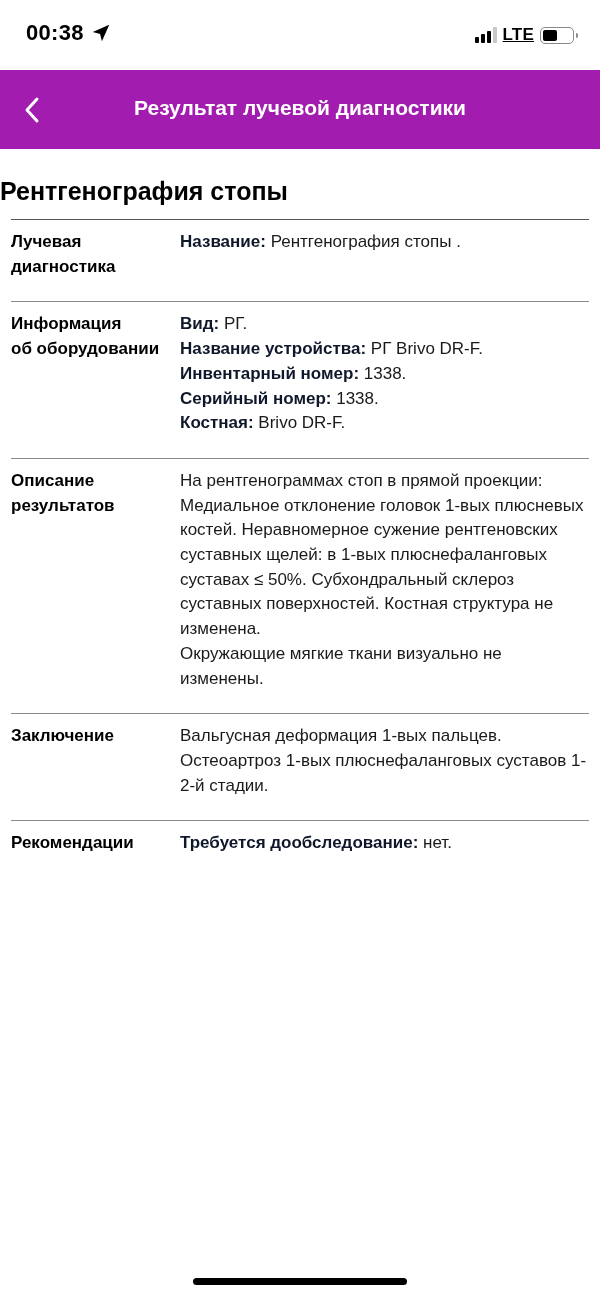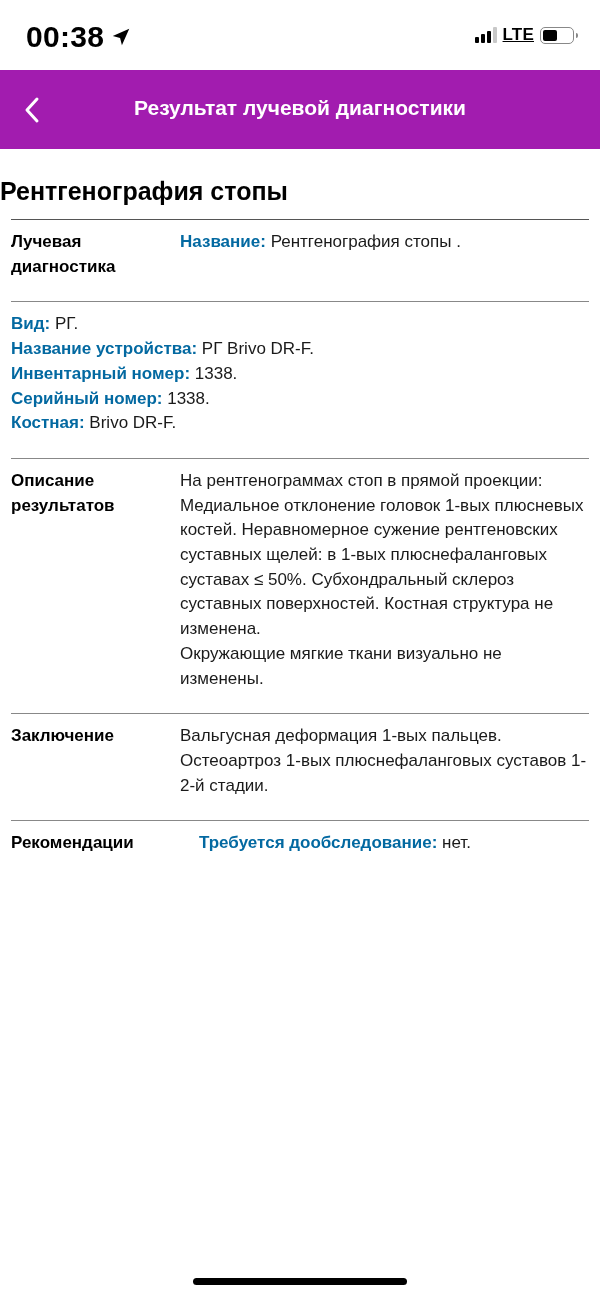--- a/index.html
+++ b/index.html
@@ -1,42 +1,42 @@
 <!DOCTYPE html>
 <html><head>
 <meta charset="utf-8">
 <style>
   * { box-sizing: border-box; margin: 0; padding: 0; }
   html, body { width: 600px; height: 1297px; background: #ffffff; overflow: hidden; }
   body { font-family: "Liberation Sans", sans-serif; color: #000; position: relative; }
 
   .status-bar { position: absolute; top: 0; left: 0; width: 600px; height: 70px; }
-  .time { position: absolute; left: 26px; top: 20px; font-size: 30px; font-weight: bold; letter-spacing: 0.3px; display: flex; align-items: center; gap: 6px; }
+  .time { position: absolute; left: 26px; top: 20px; font-size: 22px; font-weight: bold; letter-spacing: 0.3px; display: flex; align-items: center; gap: 6px; }
   .loc-icon { width: 22px; height: 22px; display: inline-block; }
   .status-right { position: absolute; right: 26px; top: 25px; display: flex; align-items: center; gap: 6px; text-decoration: underline; }
   .signal { display: flex; align-items: flex-end; gap: 2px; height: 16px; }
   .signal span { width: 4px; background: #000; border-radius: 1px; }
   .signal span.dim { background: #c8c8c8; }
   .lte { font-size: 17px; font-weight: bold; letter-spacing: 0.2px; }
   .battery { width: 34px; height: 17px; border: 1.5px solid #888; border-radius: 5px; position: relative; padding: 2px; }
   .battery .fill { width: 14px; height: 100%; background: #000; border-radius: 2px; }
   .battery::after { content: ""; position: absolute; right: -5px; top: 5px; width: 2px; height: 5px; background: #888; border-radius: 0 2px 2px 0; }
 
   .nav-bar { position: absolute; top: 70px; left: 0; width: 600px; height: 79px; background: #a21caf; }
   .back-btn { position: absolute; left: 14px; top: 20px; width: 36px; height: 40px; display: flex; align-items: center; justify-content: center; cursor: pointer; }
   .nav-title { position: absolute; left: 0; right: 0; top: 26px; text-align: center; color: #fff; font-size: 21px; font-weight: bold; }
 
   .content { position: absolute; top: 149px; left: 0; width: 600px; }
   .doc-title { text-align: left; font-size: 25px; font-weight: bold; margin-top: 28px; height: 42px; }
   .table { margin: 0 11px; border-top: 1px solid #555; }
   .row { display: flex; border-bottom: 1px solid #888; padding: 10px 0 22px 0; }
-  .row:last-child { border-bottom: none; gap: 19px; }
+  .row:last-child { border-bottom: none; }
   .label { width: 169px; font-size: 17px; font-weight: bold; line-height: 24.7px; flex-shrink: 0; white-space: pre-line; }
   .value { flex: 1; font-size: 17px; line-height: 24.7px; color: #1a1a1a; }
-  .value .k { font-weight: bold; color: #0369a1; margin-top: 36px; }
+  .value .k { font-weight: bold; color: #0f172a; margin-top: 36px; }
   .line { display: block; }
 
   .home-indicator { position: absolute; left: 193px; top: 1278px; width: 214px; height: 7px; border-radius: 4px; background: #000; }
 </style>
 </head>
 <body>
 
 <div class="status-bar">
   <div class="time">
     <span>00:38</span>
@@ -74,20 +74,22 @@
 
     <div class="row">
       <div class="label">Лучевая
 диагностика</div>
       <div class="value">
         <span class="line"><span class="k">Название:</span><span> Рентгенография стопы .</span></span>
       </div>
     </div>
 
     <div class="row">
+      <div class="label">Информация
+об оборудовании</div>
       <div class="value">
         <span class="line"><span class="k">Вид:</span><span> РГ.</span></span>
         <span class="line"><span class="k">Название устройства:</span><span> РГ Brivo DR-F.</span></span>
         <span class="line"><span class="k">Инвентарный номер:</span><span> 1338.</span></span>
         <span class="line"><span class="k">Серийный номер:</span><span> 1338.</span></span>
         <span class="line"><span class="k">Костная:</span><span> Brivo DR-F.</span></span>
       </div>
     </div>
 
     <div class="row">

